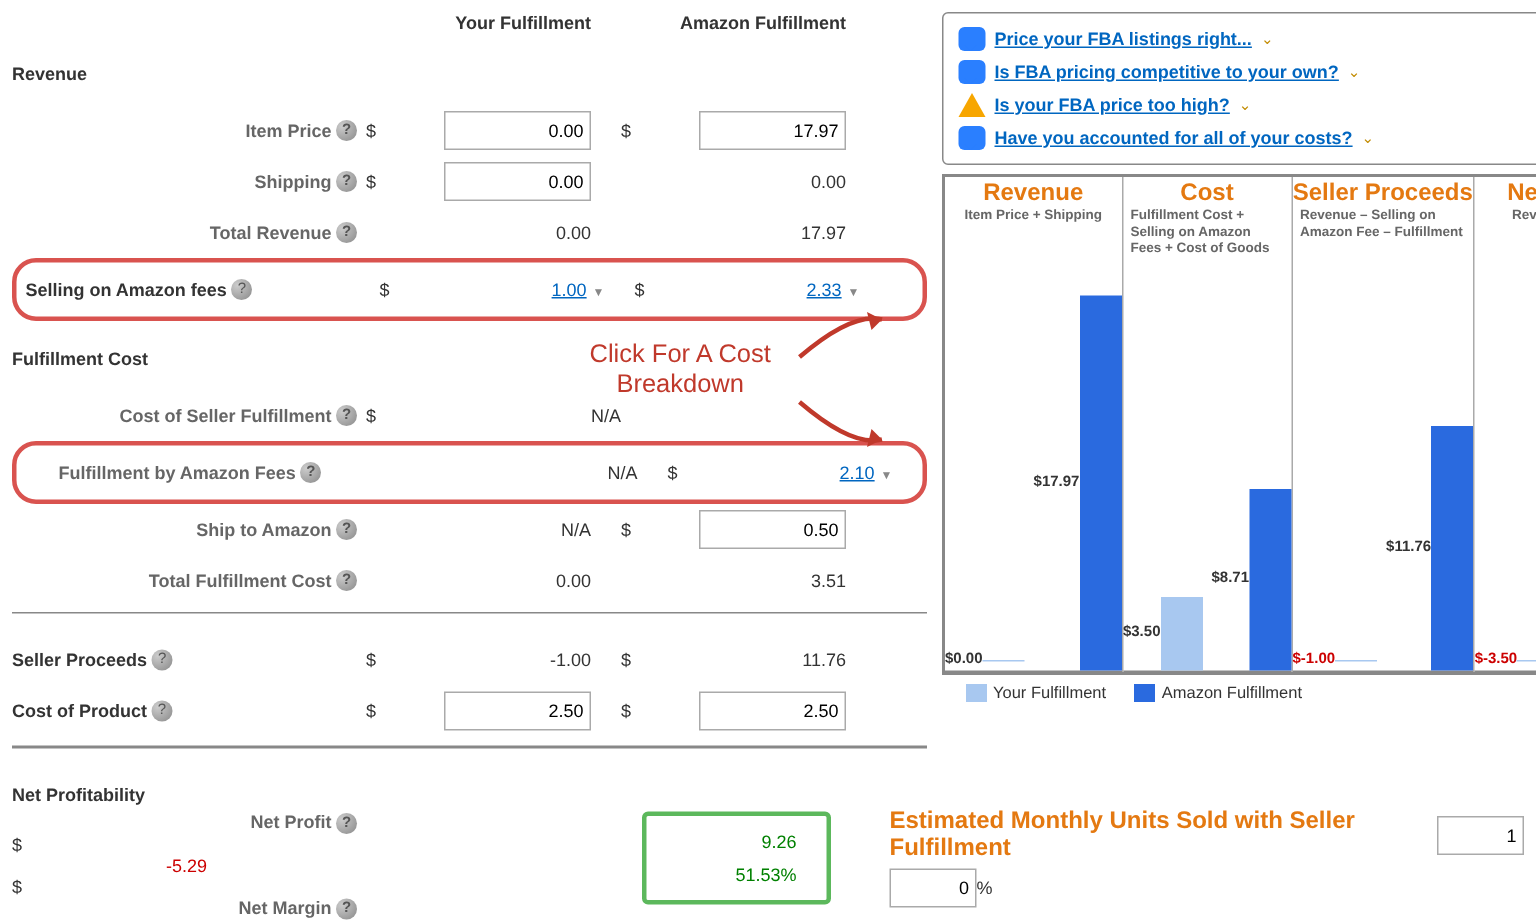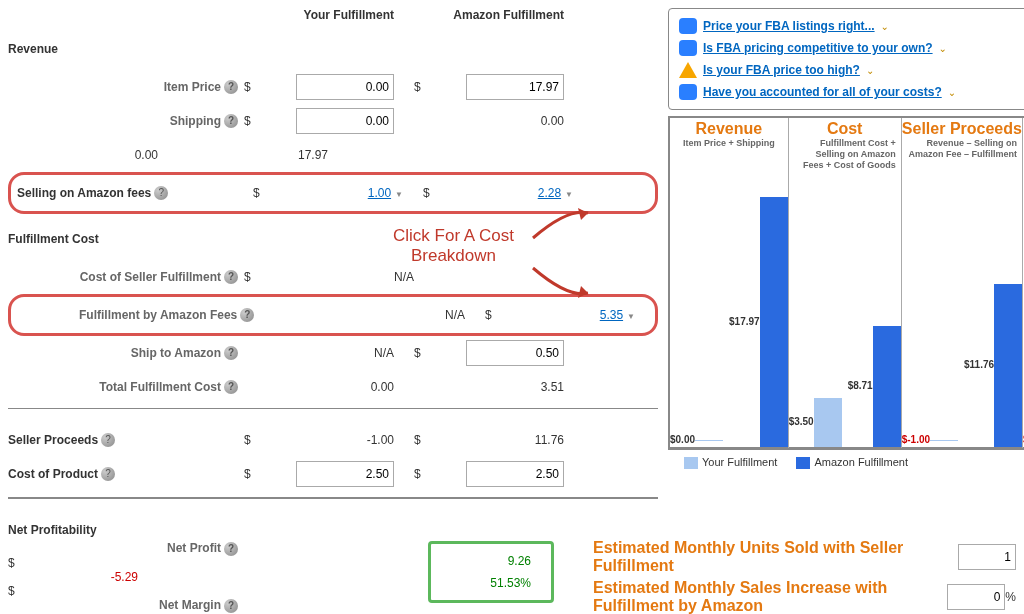--- a/index.html
+++ b/index.html
@@ -169,21 +169,21 @@
 .chartcol:last-child { border-right: none; }
 .chartcol .title {
   color: #e47911;
   font-weight: bold;
   font-size: 16px;
   margin-top: 2px;
 }
 .chartcol .subtitle {
   color: #666;
   font-size: 9px;
-  text-align: right;
+  text-align: left;
   font-weight: bold;
   line-height: 1.2;
   height: 44px;
   padding: 0 5px;
 }
 .bars {
   flex: 1;
   display: flex;
   align-items: flex-end;
   gap: 6px;
@@ -263,52 +263,53 @@
 
       <div class="row">
         <div class="col-label sub"><span>Shipping</span><span class="help">?</span></div>
         <div class="col-cur1">$</div>
         <div class="col-val1"><input class="num" value="0.00" style=""></div>
         <div class="col-cur2"></div>
         <div class="col-val2">0.00</div>
       </div>
 
       <div class="row">
+        <div class="col-label sub"><span>Total Revenue</span><span class="help">?</span></div>
         <div class="col-cur1"></div>
         <div class="col-val1">0.00</div>
         <div class="col-cur2"></div>
         <div class="col-val2">17.97</div>
       </div>
 
       <div class="redbox">
         <div class="row">
           <div class="col-label" style="text-align:left;padding-left:6px;"><b>Selling on Amazon fees</b><span class="help">?</span></div>
           <div class="col-cur1">$</div>
           <div class="col-val1"><span class="linkval">1.00</span><span class="tri">▼</span></div>
           <div class="col-cur2">$</div>
-          <div class="col-val2"><span class="linkval">2.28</span><span class="tri">▼</span></div>
+          <div class="col-val2"><span class="linkval">2.33</span><span class="tri">▼</span></div>
         </div>
       </div>
 
       <div class="row section">Fulfillment Cost</div>
 
       <div class="row">
         <div class="col-label sub"><span>Cost of Seller Fulfillment</span><span class="help">?</span></div>
         <div class="col-cur1">$</div>
         <div class="col-cur2"></div>
         <div class="col-val2">N/A</div>
       </div>
 
       <div class="redbox">
         <div class="row">
-          <div class="col-label sub" style="padding-left:28px;text-align:left;margin-left:40px;"><span>Fulfillment by Amazon Fees</span><span class="help">?</span></div>
+          <div class="col-label sub" style="padding-left:28px;text-align:left;"><span>Fulfillment by Amazon Fees</span><span class="help">?</span></div>
           <div class="col-cur1"></div>
           <div class="col-val1">N/A</div>
           <div class="col-cur2">$</div>
-          <div class="col-val2"><span class="linkval">5.35</span><span class="tri">▼</span></div>
+          <div class="col-val2"><span class="linkval">2.10</span><span class="tri">▼</span></div>
         </div>
       </div>
 
       <div class="row">
         <div class="col-label sub"><span>Ship to Amazon</span><span class="help">?</span></div>
         <div class="col-cur1"></div>
         <div class="col-val1">N/A</div>
         <div class="col-cur2">$</div>
         <div class="col-val2"><input class="num" value="0.50" style=""></div>
       </div>
@@ -468,18 +469,17 @@
           <div style="text-align:right; min-width:80px; padding:4px 0;" class="green">51.53%</div>
         </div>
       </div>
     </div>
     <div style="flex:1; padding-top:20px;">
       <div class="estrow">
         <span class="est">Estimated Monthly Units Sold with Seller Fulfillment</span>
         <input class="num small" value="1" style="">
       </div>
       <div class="estrow">
-        <span class="est">Estimated Monthly Sales Increase with Fulfillment by Amazon</span>
         <span><input class="num small" value="0" style=""><span>%</span></span>
       </div>
     </div>
   </div>
 </div>
 
 </body></html>

